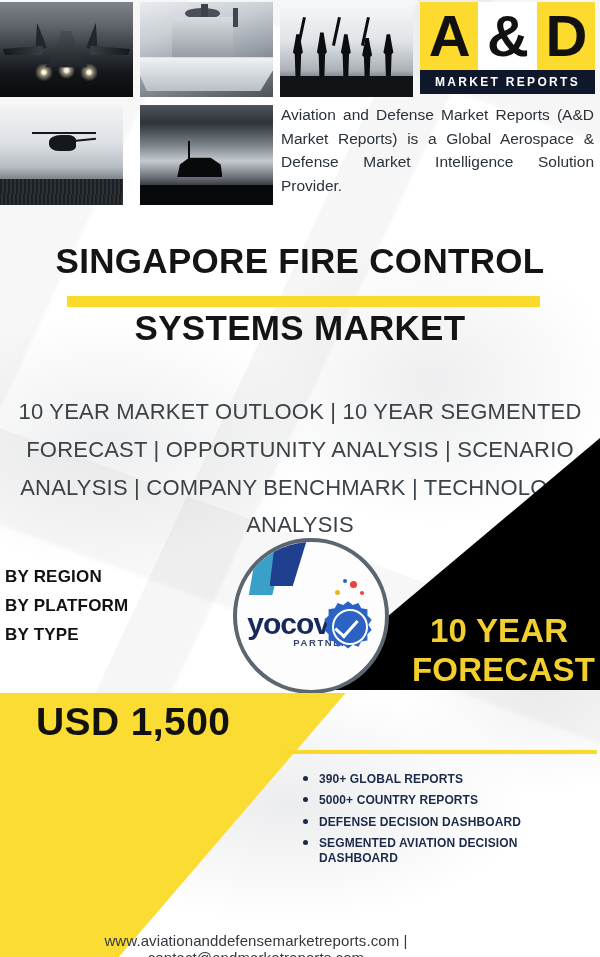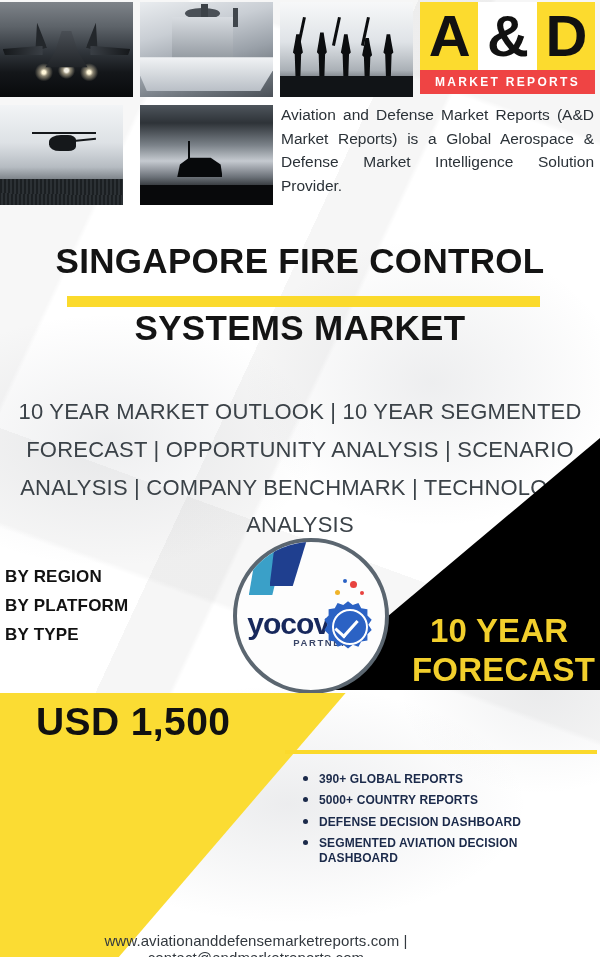--- a/index.html
+++ b/index.html
@@ -81,21 +81,21 @@
   .tile-vehicle .ant{position:absolute;left:36%;top:36%;width:1.5%;height:18%;background:#07090b;}
   .tile-vehicle .gnd{position:absolute;left:0;bottom:0;width:100%;height:20%;background:#08090b;}
 
   
   .logo{position:absolute;left:420px;top:2px;width:175px;height:92px;}
   .logo .marks{display:flex;height:68px;}
   .logo .mk{flex:1;display:flex;align-items:center;justify-content:center;
     font-weight:800;font-size:58px;line-height:1;color:#111;letter-spacing:-1px;}
   .logo .mk.y{background:#fcdb2e;}
   .logo .mk.w{background:#ffffff;}
-  .logo .bar{height:24px;background:#ef4444;display:flex;align-items:center;justify-content:center;}
+  .logo .bar{height:24px;background:#0f172a;display:flex;align-items:center;justify-content:center;}
   .logo .bar span{color:#fff;font-size:12px;letter-spacing:2.3px;font-weight:600;}
 
   
   .intro{position:absolute;left:281px;top:103px;width:313px;
     font-size:15.5px;line-height:1.52;color:#2b3238;text-align:justify;}
 
   
   .title{position:absolute;left:0;top:240px;width:600px;text-align:center;
     font-size:35px;font-weight:800;letter-spacing:.3px;color:#141414;line-height:1.18;}
   .title-bar{position:absolute;left:67px;top:296px;width:473px;height:11px;background:#fbda2c;}

